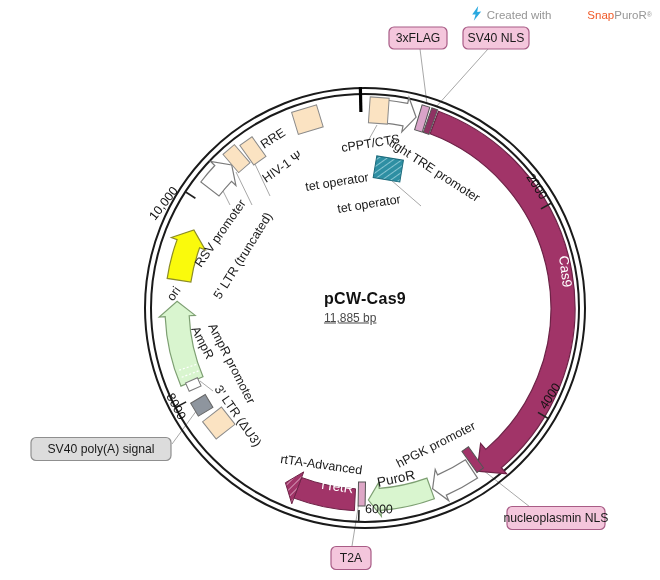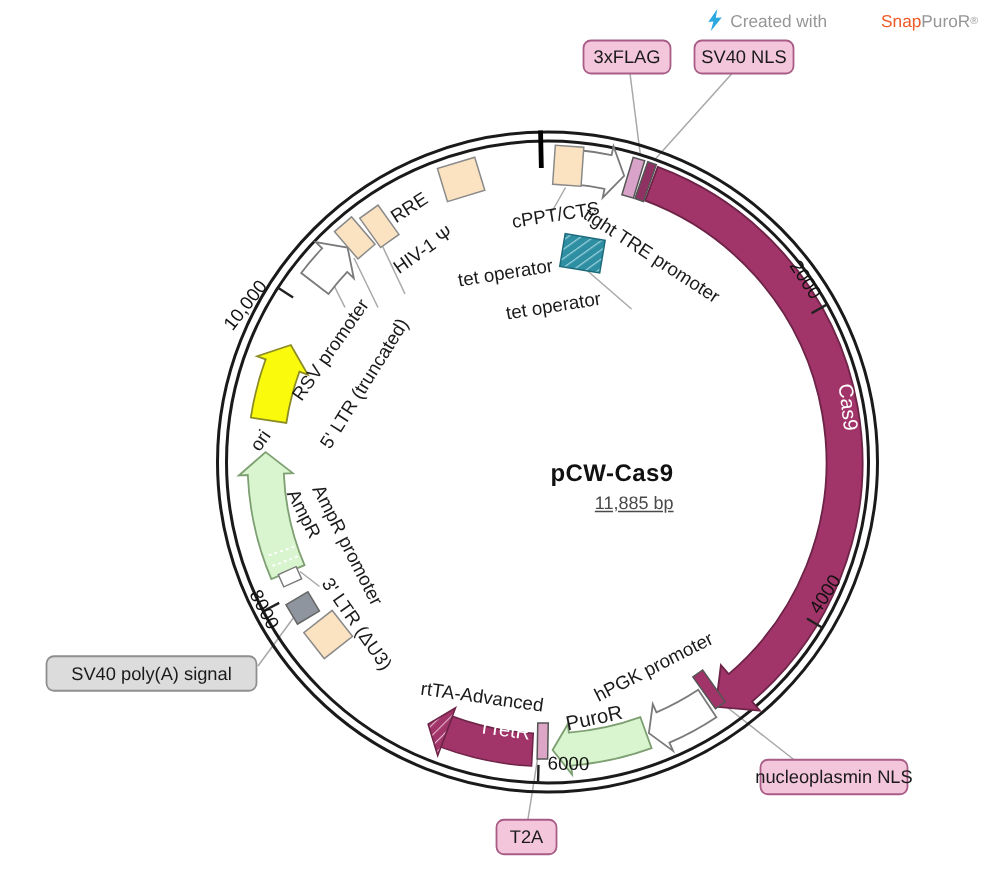--- a/index.html
+++ b/index.html
@@ -5,22 +5,22 @@
   html,body{margin:0;padding:0;}
   body{width:660px;height:580px;background:#ffffff;position:relative;overflow:hidden;
        font-family:"Liberation Sans",sans-serif;}
   svg text{font-family:"Liberation Sans",sans-serif;}
   #watermark{position:absolute;top:5px;right:8px;display:flex;align-items:center;
              font-size:11.5px;color:#969696;line-height:14px;}
   #watermark .wm-icon{margin-right:5px;margin-top:1px;}
   #watermark .wm-prefix{margin-right:4px;}
   #watermark .snap{color:#f05a28;margin-left:32px;}
   #watermark sup{font-size:7px;line-height:8px;}
-  #title-block{position:absolute;left:365px;top:325px;transform:translate(-50%,-50%);
-               text-align:right;pointer-events:none;margin-left:43px;}
+  #title-block{position:absolute;left:365px;top:307px;transform:translate(-50%,-50%);
+               text-align:left;pointer-events:none;}
   #title-block .plasmid-name{font-size:16px;font-weight:bold;color:#111;letter-spacing:0.3px;}
   #title-block .plasmid-size{font-size:12px;color:#4a4a4a;margin-top:3px;text-decoration:underline;}
 </style>
 </head>
 <body>
 
 
 
 <svg id="map-svg" width="660" height="580" viewBox="0 0 660 580">
   <defs>

